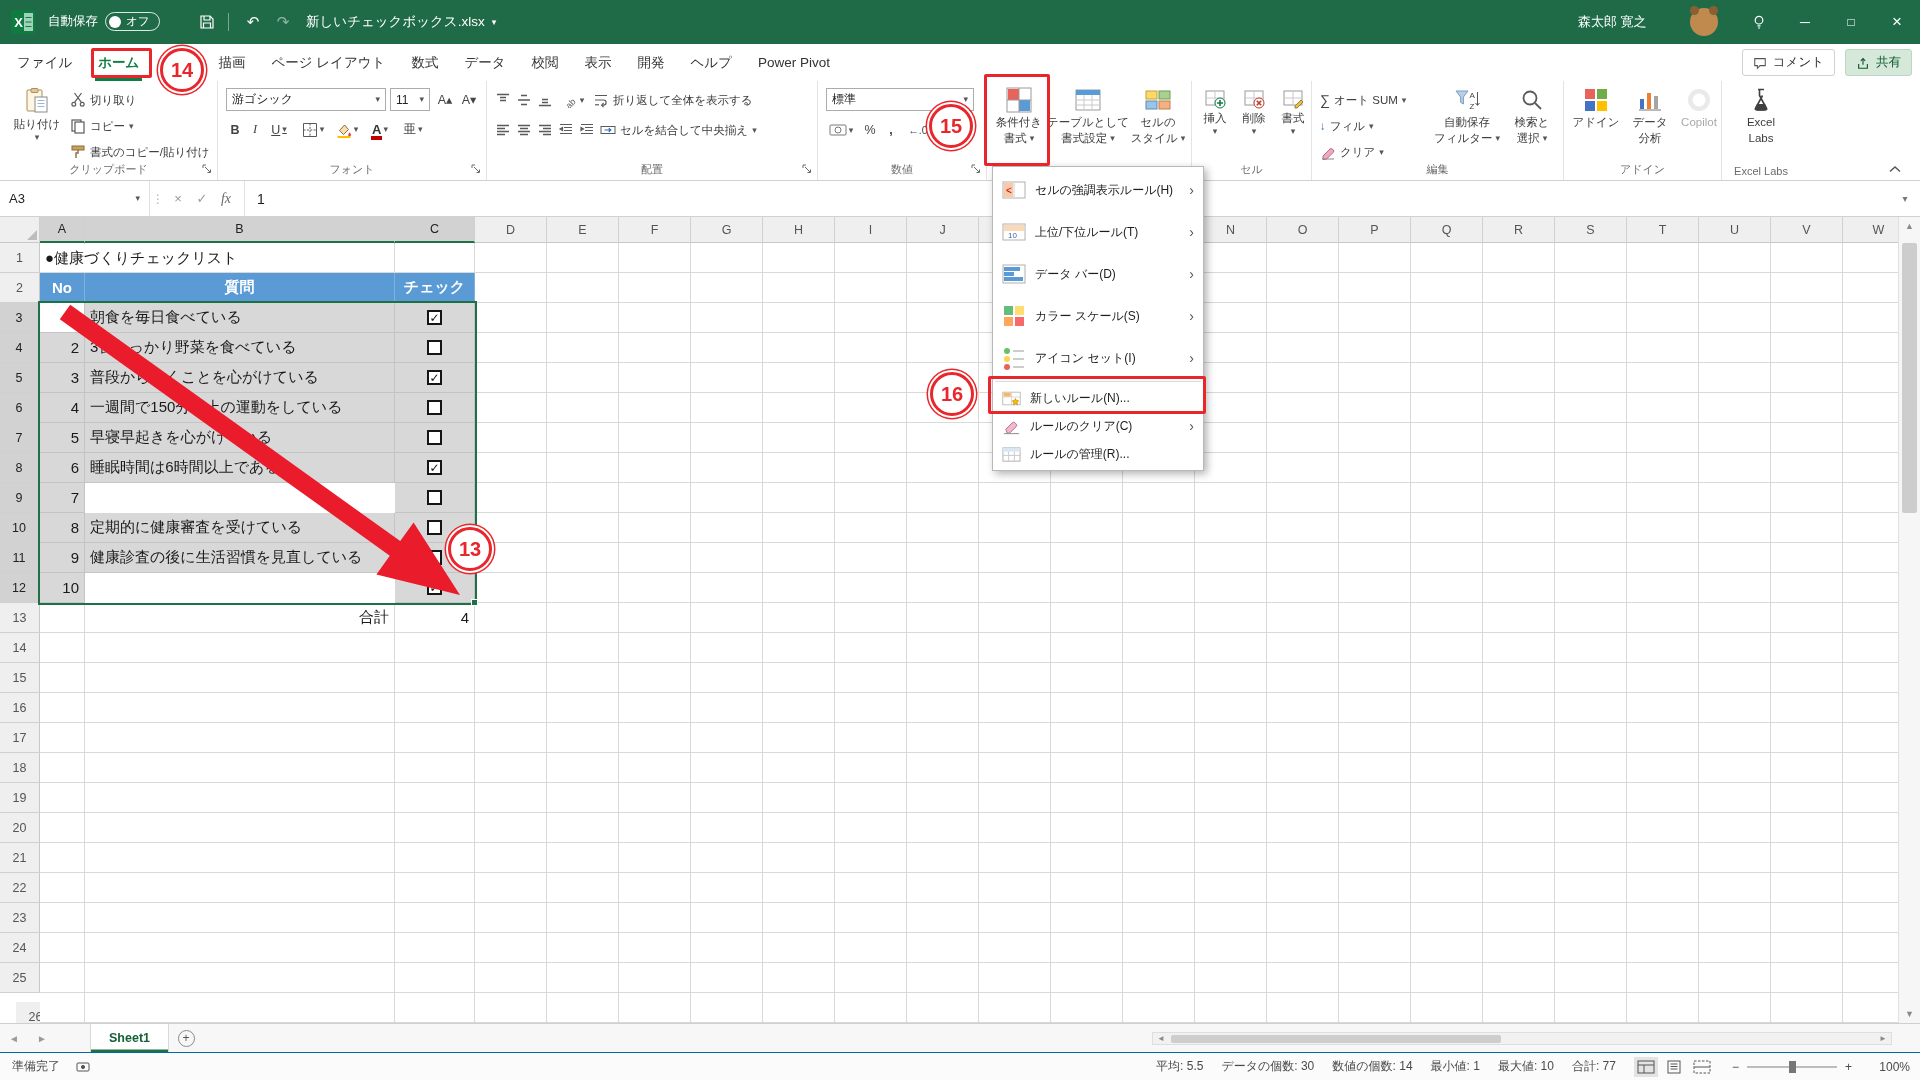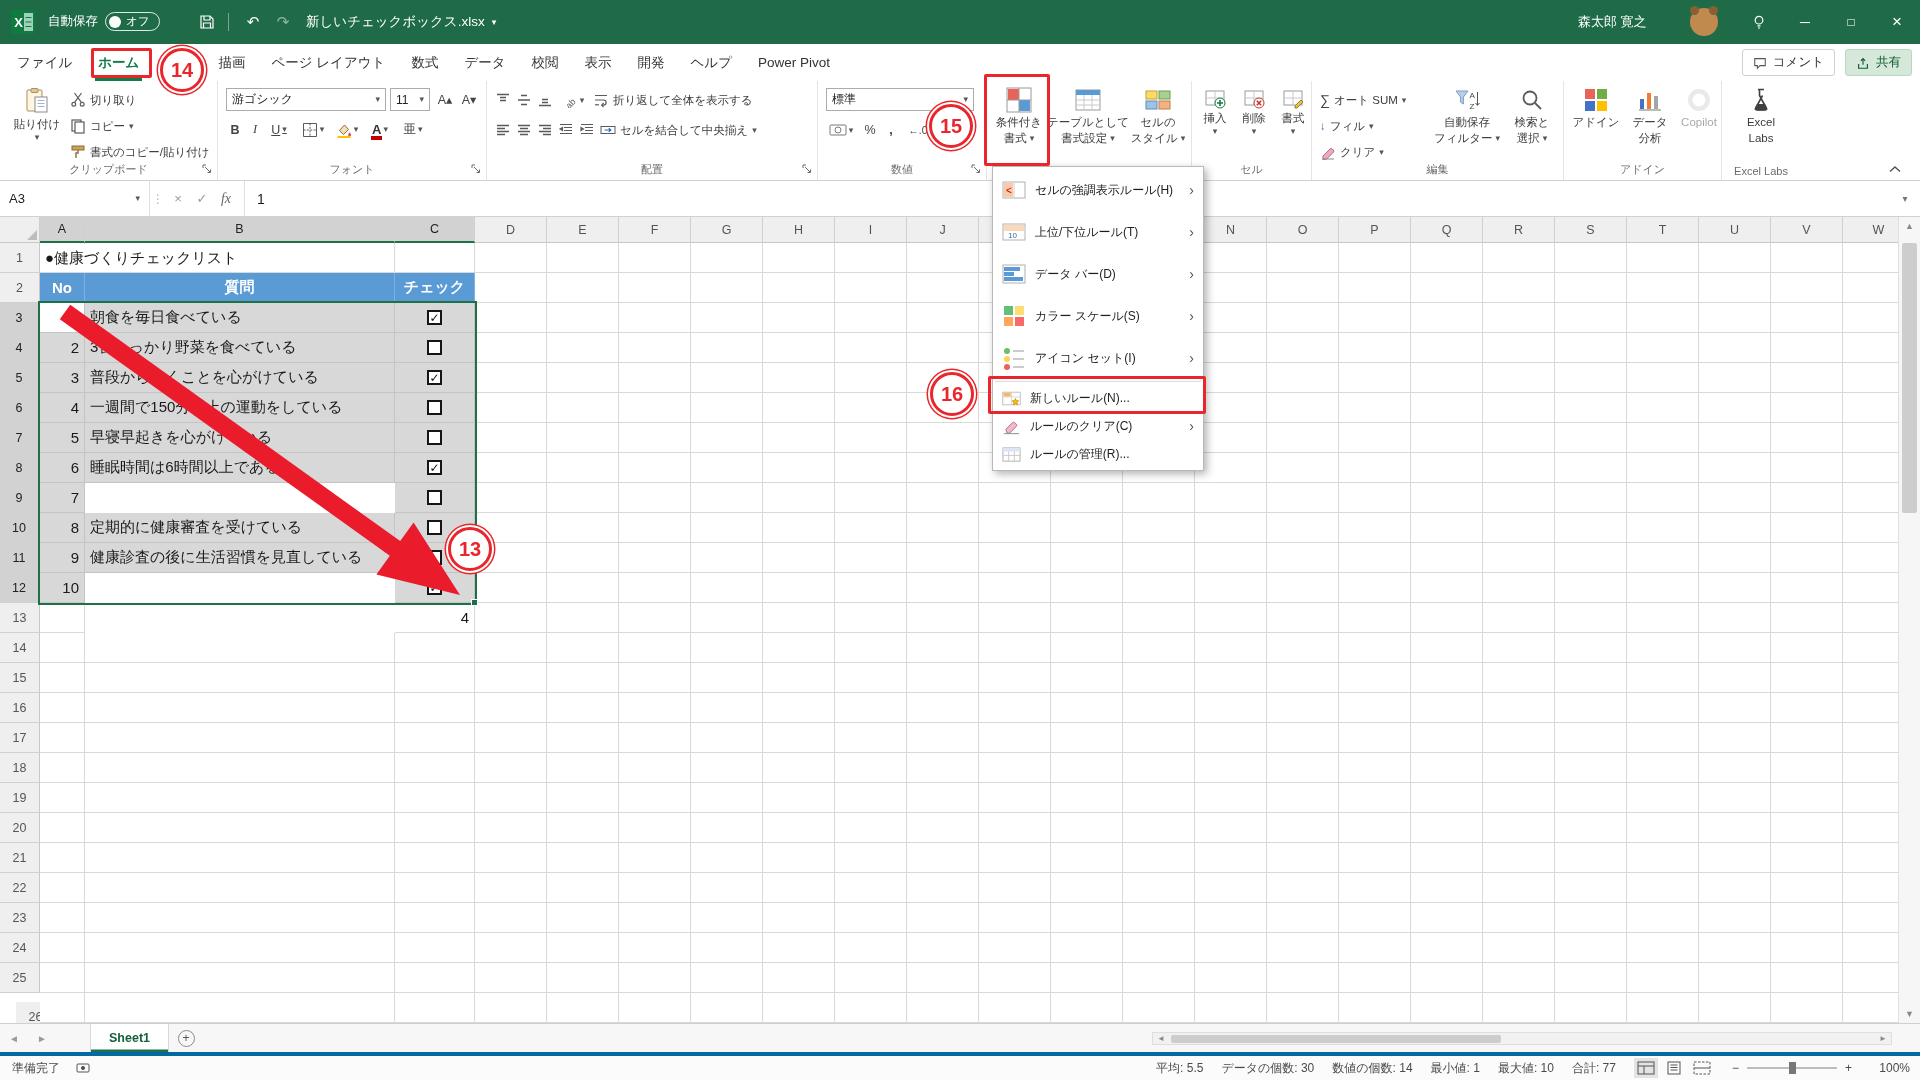--- a/index.html
+++ b/index.html
@@ -108,21 +108,21 @@
 .sheetbar{position:absolute;left:0;top:1023px;width:1920px;height:29px;background:#f7f7f7;border-top:1px solid #cfcfcf;display:flex;align-items:stretch;z-index:15}
 .snav{width:28px;display:flex;align-items:center;justify-content:center;color:#9a9a9a;font-size:10px}
 .stab{display:flex;align-items:center;padding:0 18px;background:#fff;border-right:1px solid #d9d9d9;border-left:1px solid #d9d9d9;
   box-shadow:inset 0 -2.5px 0 #1e7145;color:#156038;font-weight:700;font-size:12.5px;margin-left:34px}
 .addsheet{width:34px;display:flex;align-items:center;justify-content:center}
 .addsheet span{width:17px;height:17px;border:1px solid #8a8a8a;border-radius:50%;display:flex;align-items:center;justify-content:center;font-size:12px;color:#555;line-height:1}
 .hscroll{position:absolute;right:28px;top:8px;width:740px;height:13px;background:#f1f1f1;border:1px solid #dedede;display:flex;align-items:center;justify-content:space-between;padding:0 4px;font-size:8px;color:#8a8a8a}
 .hthumb{position:absolute;left:18px;top:2px;width:330px;height:8px;background:#cdcdcd;border-radius:2px}
 
 
-.statusbar{position:absolute;left:0;top:1052px;width:1920px;height:28px;background:#fbfbfb;border-top:4px solid #0369a1;display:flex;align-items:center;z-index:15;font-size:12px;color:#4a4a4a}
+.statusbar{position:absolute;left:0;top:1052px;width:1920px;height:28px;background:#fbfbfb;border-top:1px solid #0369a1;display:flex;align-items:center;z-index:15;font-size:12px;color:#4a4a4a}
 .sleft{display:flex;align-items:center;gap:16px;padding-left:12px}
 .sright{position:absolute;right:10px;display:flex;align-items:center;gap:18px}
 .viewics{display:flex;gap:4px}
 .viewic{width:24px;height:20px;display:flex;align-items:center;justify-content:center}
 .viewic.on{background:#e3e3e3}
 .zoomctl{display:flex;align-items:center;gap:8px}
 .zslider{width:90px;height:2px;background:#bdbdbd;position:relative}
 .zthumb{position:absolute;left:42px;top:-5px;width:7px;height:12px;background:#777}
 .zoomlbl{width:40px;text-align:right}
 
@@ -979,20 +979,21 @@
     <div class="cell" style="position: absolute; left: 1339px; top: 573px; width: 72px; height: 30px;"></div>
     <div class="cell" style="position: absolute; left: 1411px; top: 573px; width: 72px; height: 30px;"></div>
     <div class="cell" style="position: absolute; left: 1483px; top: 573px; width: 72px; height: 30px;"></div>
     <div class="cell" style="position: absolute; left: 1555px; top: 573px; width: 72px; height: 30px;"></div>
     <div class="cell" style="position: absolute; left: 1627px; top: 573px; width: 72px; height: 30px;"></div>
     <div class="cell" style="position: absolute; left: 1699px; top: 573px; width: 72px; height: 30px;"></div>
     <div class="cell" style="position: absolute; left: 1771px; top: 573px; width: 72px; height: 30px;"></div>
     <div class="cell" style="position: absolute; left: 1843px; top: 573px; width: 72px; height: 30px;"></div>
     <div class="rowh" style="position: absolute; left: 0px; top: 603px; width: 40px; height: 30px;">13</div>
     <div class="cell" style="position: absolute; left: 40px; top: 603px; width: 45px; height: 30px;"></div>
+    <div class="cell num" style="position: absolute; left: 85px; top: 603px; width: 310px; height: 30px;">合計</div>
     <div class="cell num" style="position: absolute; left: 395px; top: 603px; width: 80px; height: 30px;">4</div>
     <div class="cell" style="position: absolute; left: 475px; top: 603px; width: 72px; height: 30px;"></div>
     <div class="cell" style="position: absolute; left: 547px; top: 603px; width: 72px; height: 30px;"></div>
     <div class="cell" style="position: absolute; left: 619px; top: 603px; width: 72px; height: 30px;"></div>
     <div class="cell" style="position: absolute; left: 691px; top: 603px; width: 72px; height: 30px;"></div>
     <div class="cell" style="position: absolute; left: 763px; top: 603px; width: 72px; height: 30px;"></div>
     <div class="cell" style="position: absolute; left: 835px; top: 603px; width: 72px; height: 30px;"></div>
     <div class="cell" style="position: absolute; left: 907px; top: 603px; width: 72px; height: 30px;"></div>
     <div class="cell" style="position: absolute; left: 979px; top: 603px; width: 72px; height: 30px;"></div>
     <div class="cell" style="position: absolute; left: 1051px; top: 603px; width: 72px; height: 30px;"></div>

